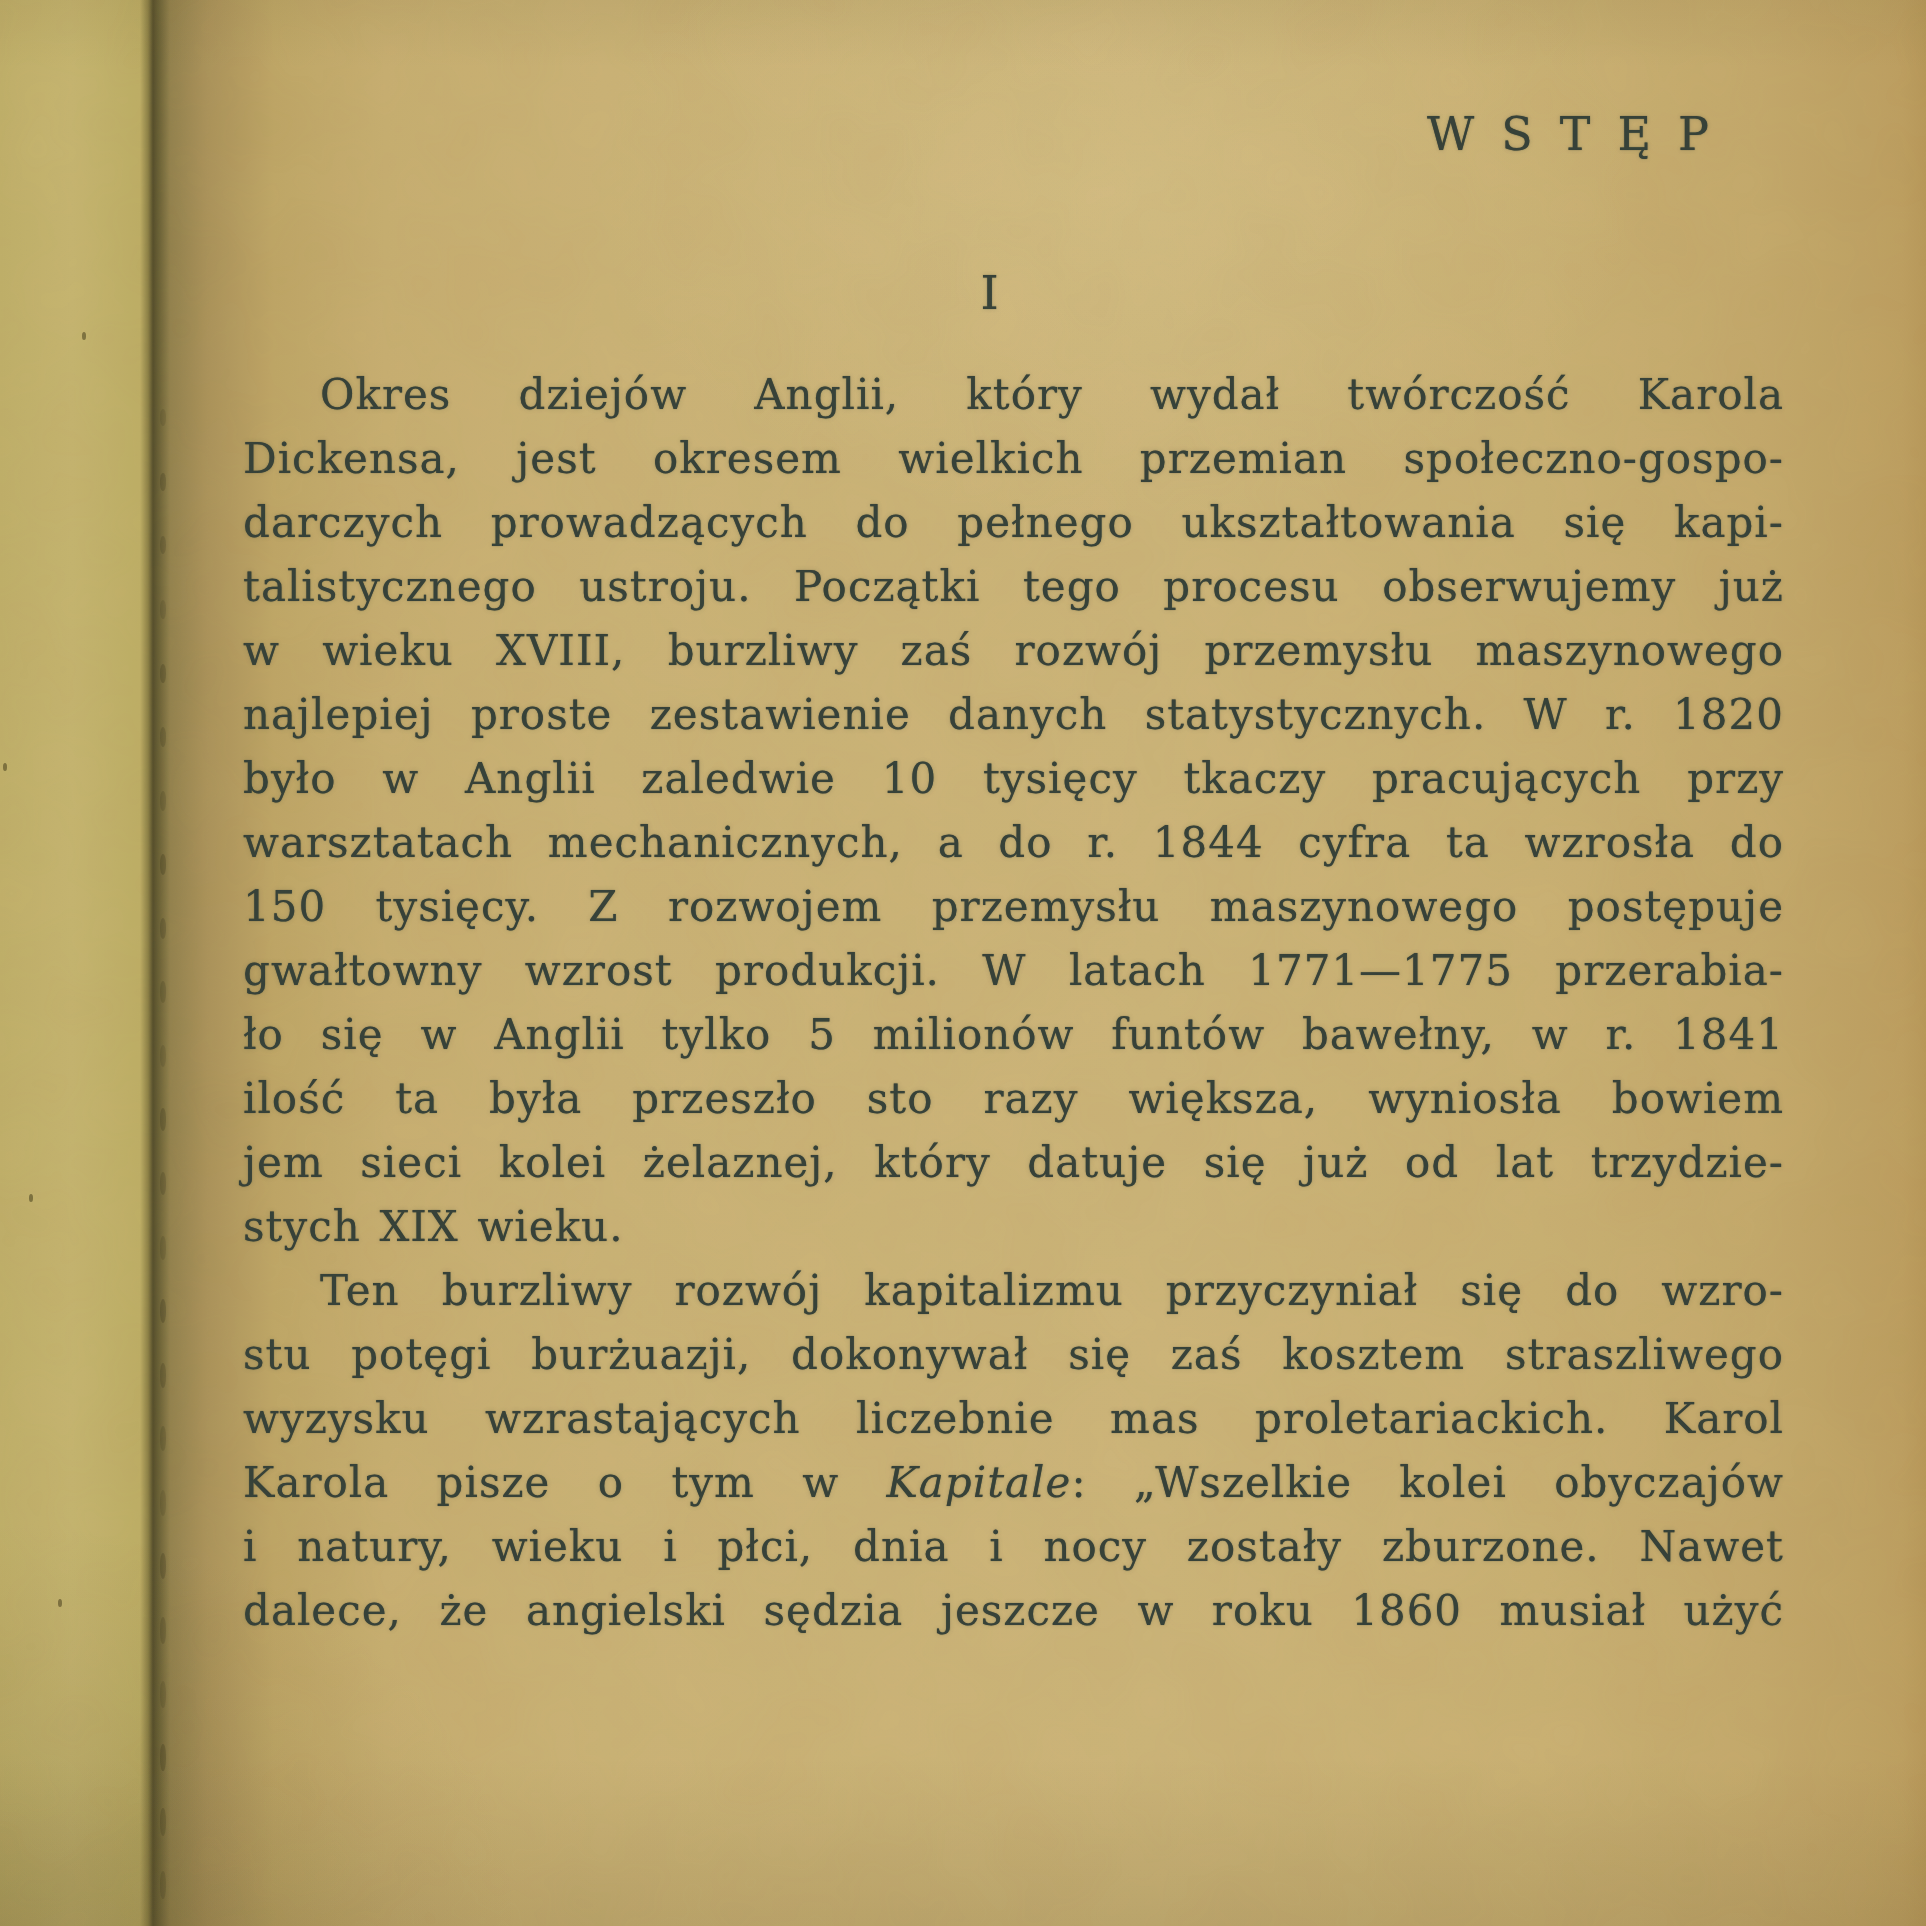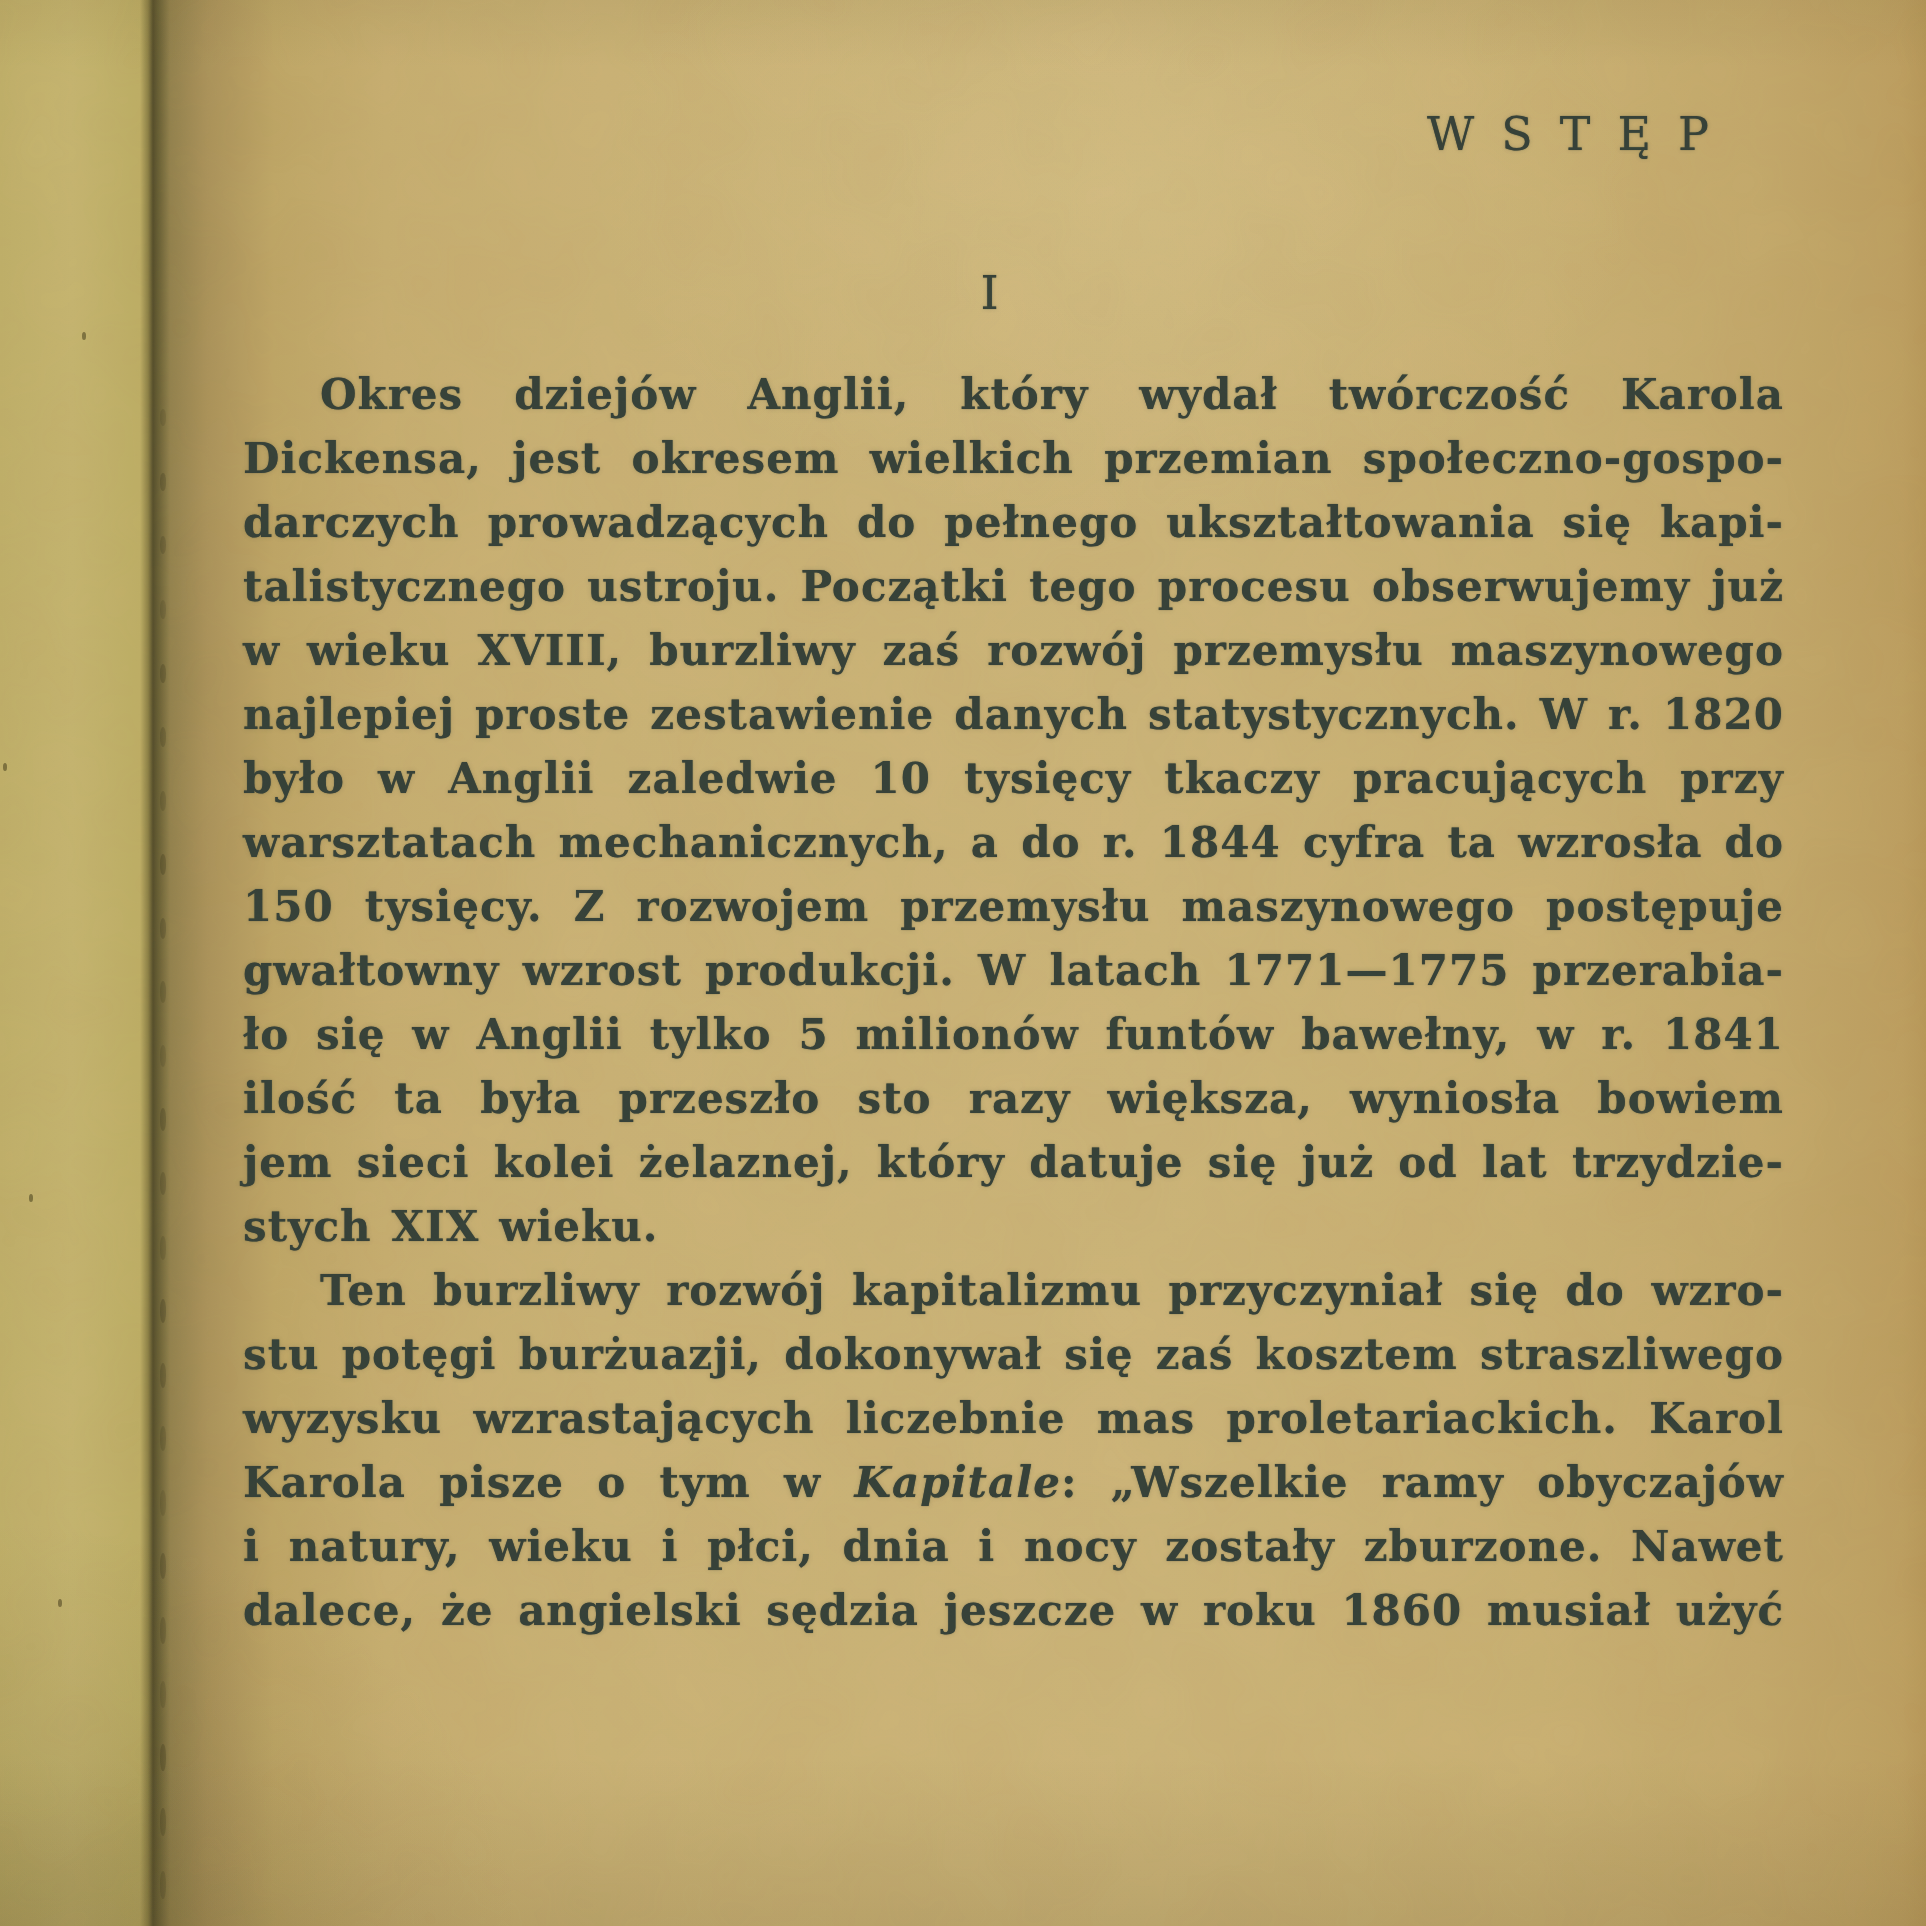--- a/index.html
+++ b/index.html
@@ -36,21 +36,21 @@
   .numeral{
     position:absolute;left:243px;width:1493px;top:259px;height:68px;
     line-height:68px;font-size:46px;text-align:center;
     text-shadow:0 0 1px rgba(44,56,50,0.75), 0 0 4.3px rgba(60,72,62,0.22);
   }
   .text-block{
     position:absolute;left:243px;top:363px;width:1541px;
     font-size:42px;letter-spacing:1px;word-spacing:4.3px;
     text-shadow:0 0 1px rgba(44,56,50,0.70), 0 0 4.8px rgba(60,72,62,0.20);
   }
-  .line{height:64px;line-height:64px;text-align:justify;text-align-last:justify;font-weight:bold;}
+  .line{height:64px;line-height:64px;text-align:justify;text-align-last:justify;}
   .line.no-just{text-align:center;text-align-last:left;}
   .line.indent{text-indent:77px;}
   .it{font-style:italic;}
 
   
   .grain{position:absolute;left:0;top:0;width:1926px;height:1926px;pointer-events:none;}
   .g-fine{mix-blend-mode:soft-light;opacity:.55;}
   .g-mottle{mix-blend-mode:multiply;opacity:.10;}
 </style>
 </head>
@@ -109,21 +109,21 @@
       <div class="line"><span>warsztatach mechanicznych, a do r. 1844 cyfra ta wzrosła do</span></div>
       <div class="line"><span>150 tysięcy. Z rozwojem przemysłu maszynowego postępuje</span></div>
       <div class="line"><span>gwałtowny wzrost produkcji. W latach 1771—1775 przerabia-</span></div>
       <div class="line"><span>ło się w Anglii tylko 5 milionów funtów bawełny, w r. 1841</span></div>
       <div class="line"><span>ilość ta była przeszło sto razy większa, wyniosła bowiem</span></div>
       <div class="line"><span>jem sieci kolei żelaznej, który datuje się już od lat trzydzie-</span></div>
       <div class="line no-just"><span>stych XIX wieku.</span></div>
       <div class="line indent"><span>Ten burzliwy rozwój kapitalizmu przyczyniał się do wzro-</span></div>
       <div class="line"><span>stu potęgi burżuazji, dokonywał się zaś kosztem straszliwego</span></div>
       <div class="line"><span>wyzysku wzrastających liczebnie mas proletariackich. Karol</span></div>
-      <div class="line"><span>Karola pisze o tym w </span><span class="it">Kapitale</span><span>: „Wszelkie ramy obyczajów</span></div>
+      <div class="line"><span>Karola pisze o tym w </span><span class="it">Kapitale</span><span>: „Wszelkie kolei obyczajów</span></div>
       <div class="line"><span>i natury, wieku i płci, dnia i nocy zostały zburzone. Nawet</span></div>
       <div class="line"><span>dalece, że angielski sędzia jeszcze w roku 1860 musiał użyć</span></div>
     </div>
 
   <svg class="grain" width="1926" height="1926" viewBox="0 0 4000 4000" aria-hidden="true">
     <defs>
       <filter id="fineGrain" x="0" y="0" width="100%" height="100%">
         <feTurbulence type="fractalNoise" baseFrequency="0.85" numOctaves="2" seed="7"></feTurbulence>
         <feColorMatrix type="matrix" values="0 0 0 0 0.32  0 0 0 0 0.29  0 0 0 0 0.18  0 0 0 0.55 0"></feColorMatrix>
       </filter>

